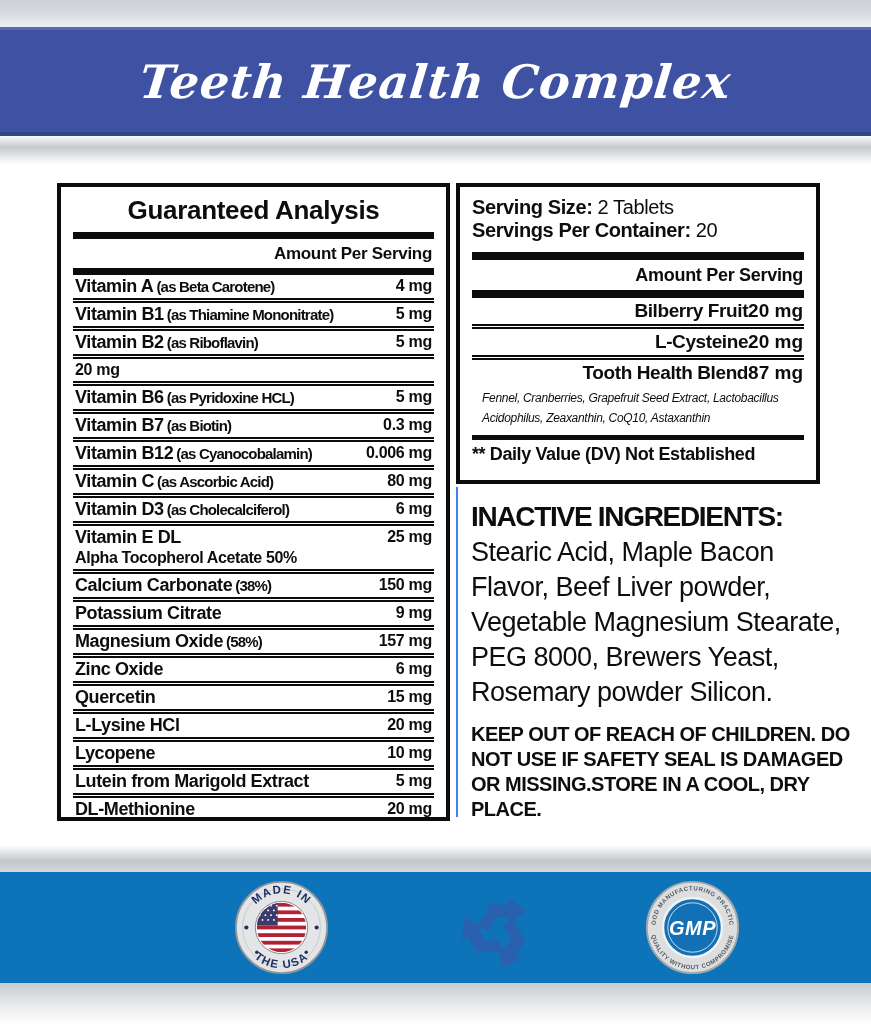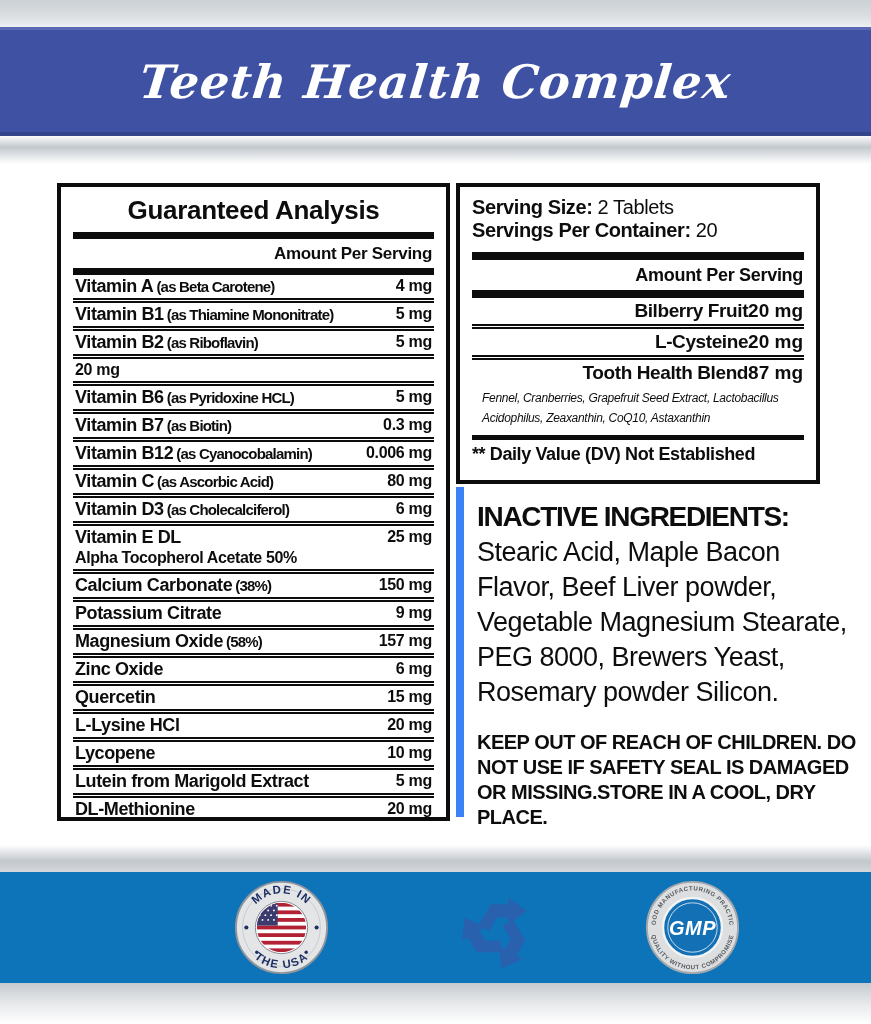--- a/index.html
+++ b/index.html
@@ -52,24 +52,24 @@
     padding:2px 1px; border-bottom:5px double #0c0c0c; }
   .sf-rows > div:last-of-type { border-bottom:none; }
   .sf-nm { font-size:19px; font-weight:bold; letter-spacing:-0.4px; line-height:22px; }
   .sf-amt { font-size:19px; font-weight:600; line-height:22px; white-space:nowrap; }
   .blend { font-style:italic; font-size:12px; font-weight:400; line-height:20px;
     letter-spacing:-0.3px; margin:2px 0 7px 10px; }
   .dv-note { font-size:18px; font-weight:bold; letter-spacing:-0.4px; padding:4px 0 0; }
 
   
   .inactive { position:absolute; left:456px; top:487px; width:402px; height:330px;
-    border-left:8px solid #3b82f6; box-sizing:border-box; padding:12px 0 0 13px; }
+    border-left:2px solid #3b82f6; box-sizing:border-box; padding:12px 0 0 13px; }
   .inactive-p { font-size:27px; line-height:35px; letter-spacing:-0.5px; margin:0; }
   .inactive-h { font-weight:bold; font-size:28px; letter-spacing:-1.3px; }
-  .warning { margin-top:20px; font-size:20px; font-weight:bold; line-height:25px;
+  .warning { margin-top:12px; font-size:20px; font-weight:bold; line-height:25px;
     letter-spacing:-0.5px; }
 
   
   .strip-silver2 { position:absolute; left:0; top:845px; width:871px; height:27px;
     background:linear-gradient(180deg,#ffffff 0%,#c2c7cc 60%,#d4d8db 100%); }
   .band { position:absolute; left:0; top:872px; width:871px; height:111px;
     background:#0d74b9; }
   .strip-bottom { position:absolute; left:0; top:983px; width:871px; height:41px;
     background:linear-gradient(180deg,#c6cbd0 0%,#e9ebed 55%,#ffffff 100%); }
   .badge { position:absolute; }

